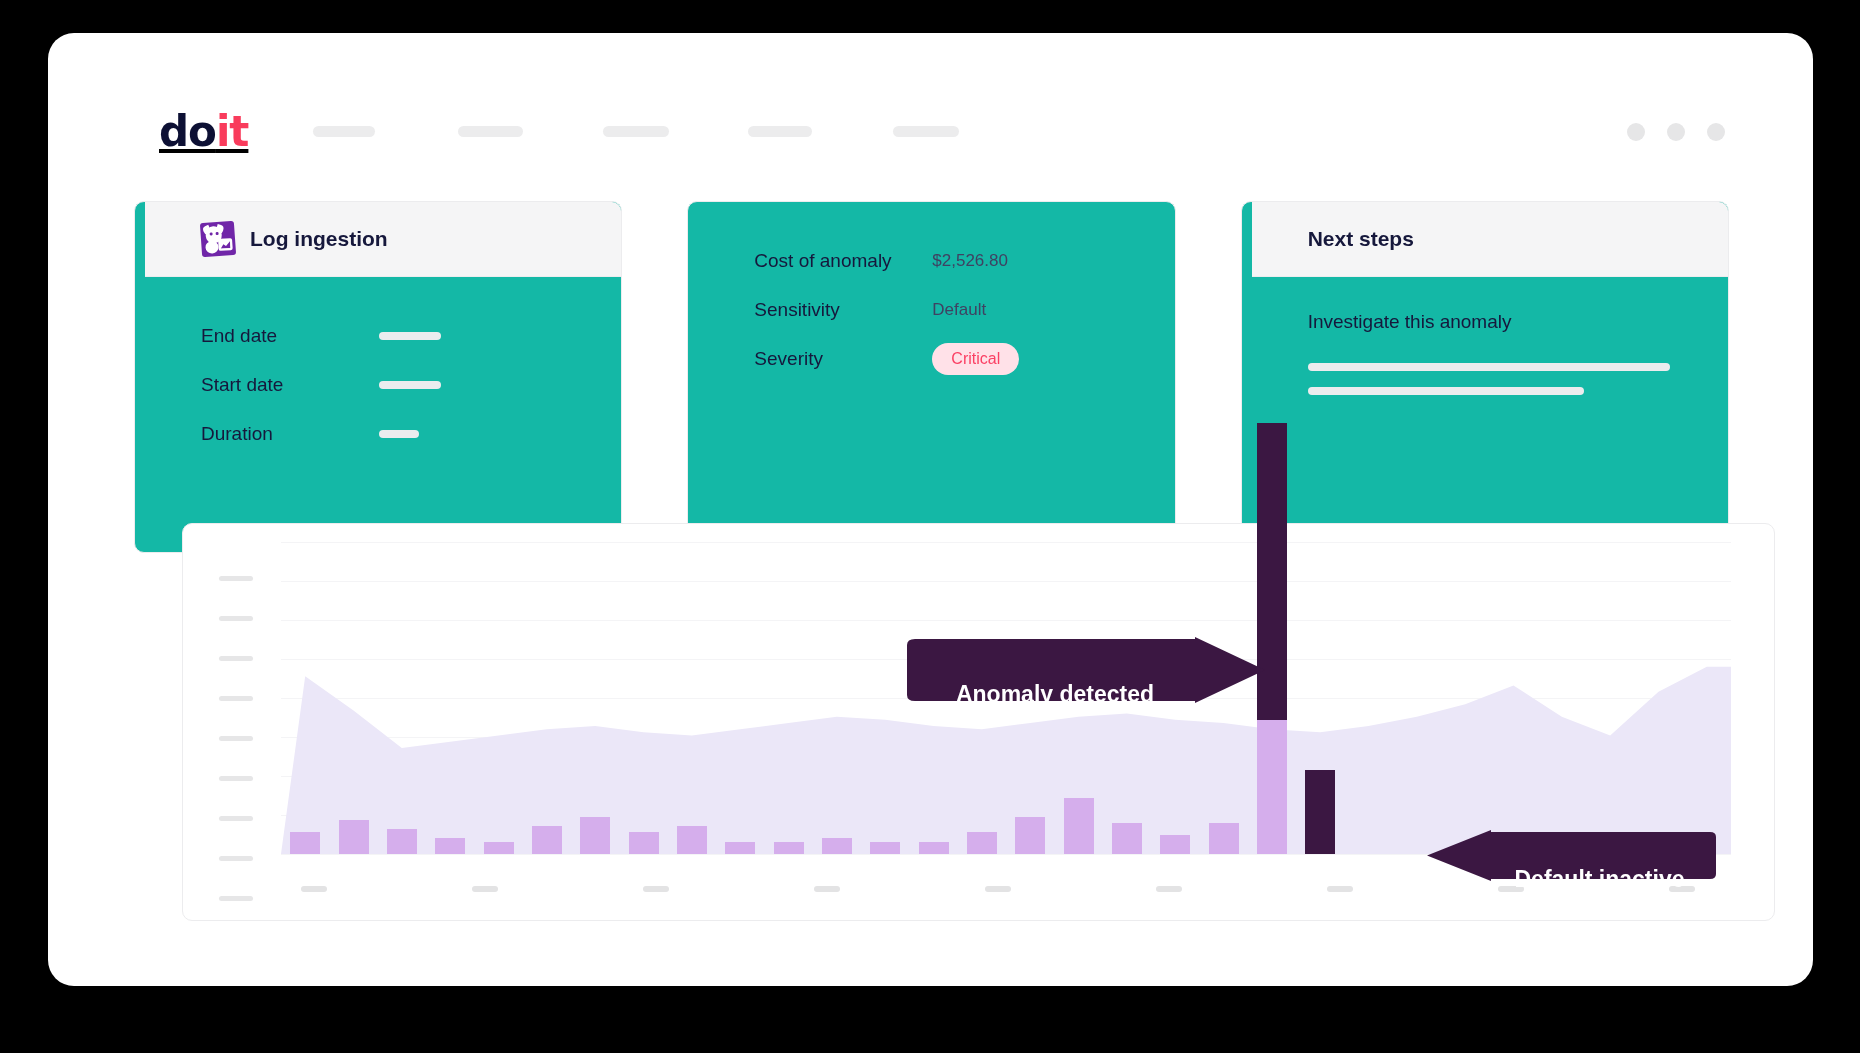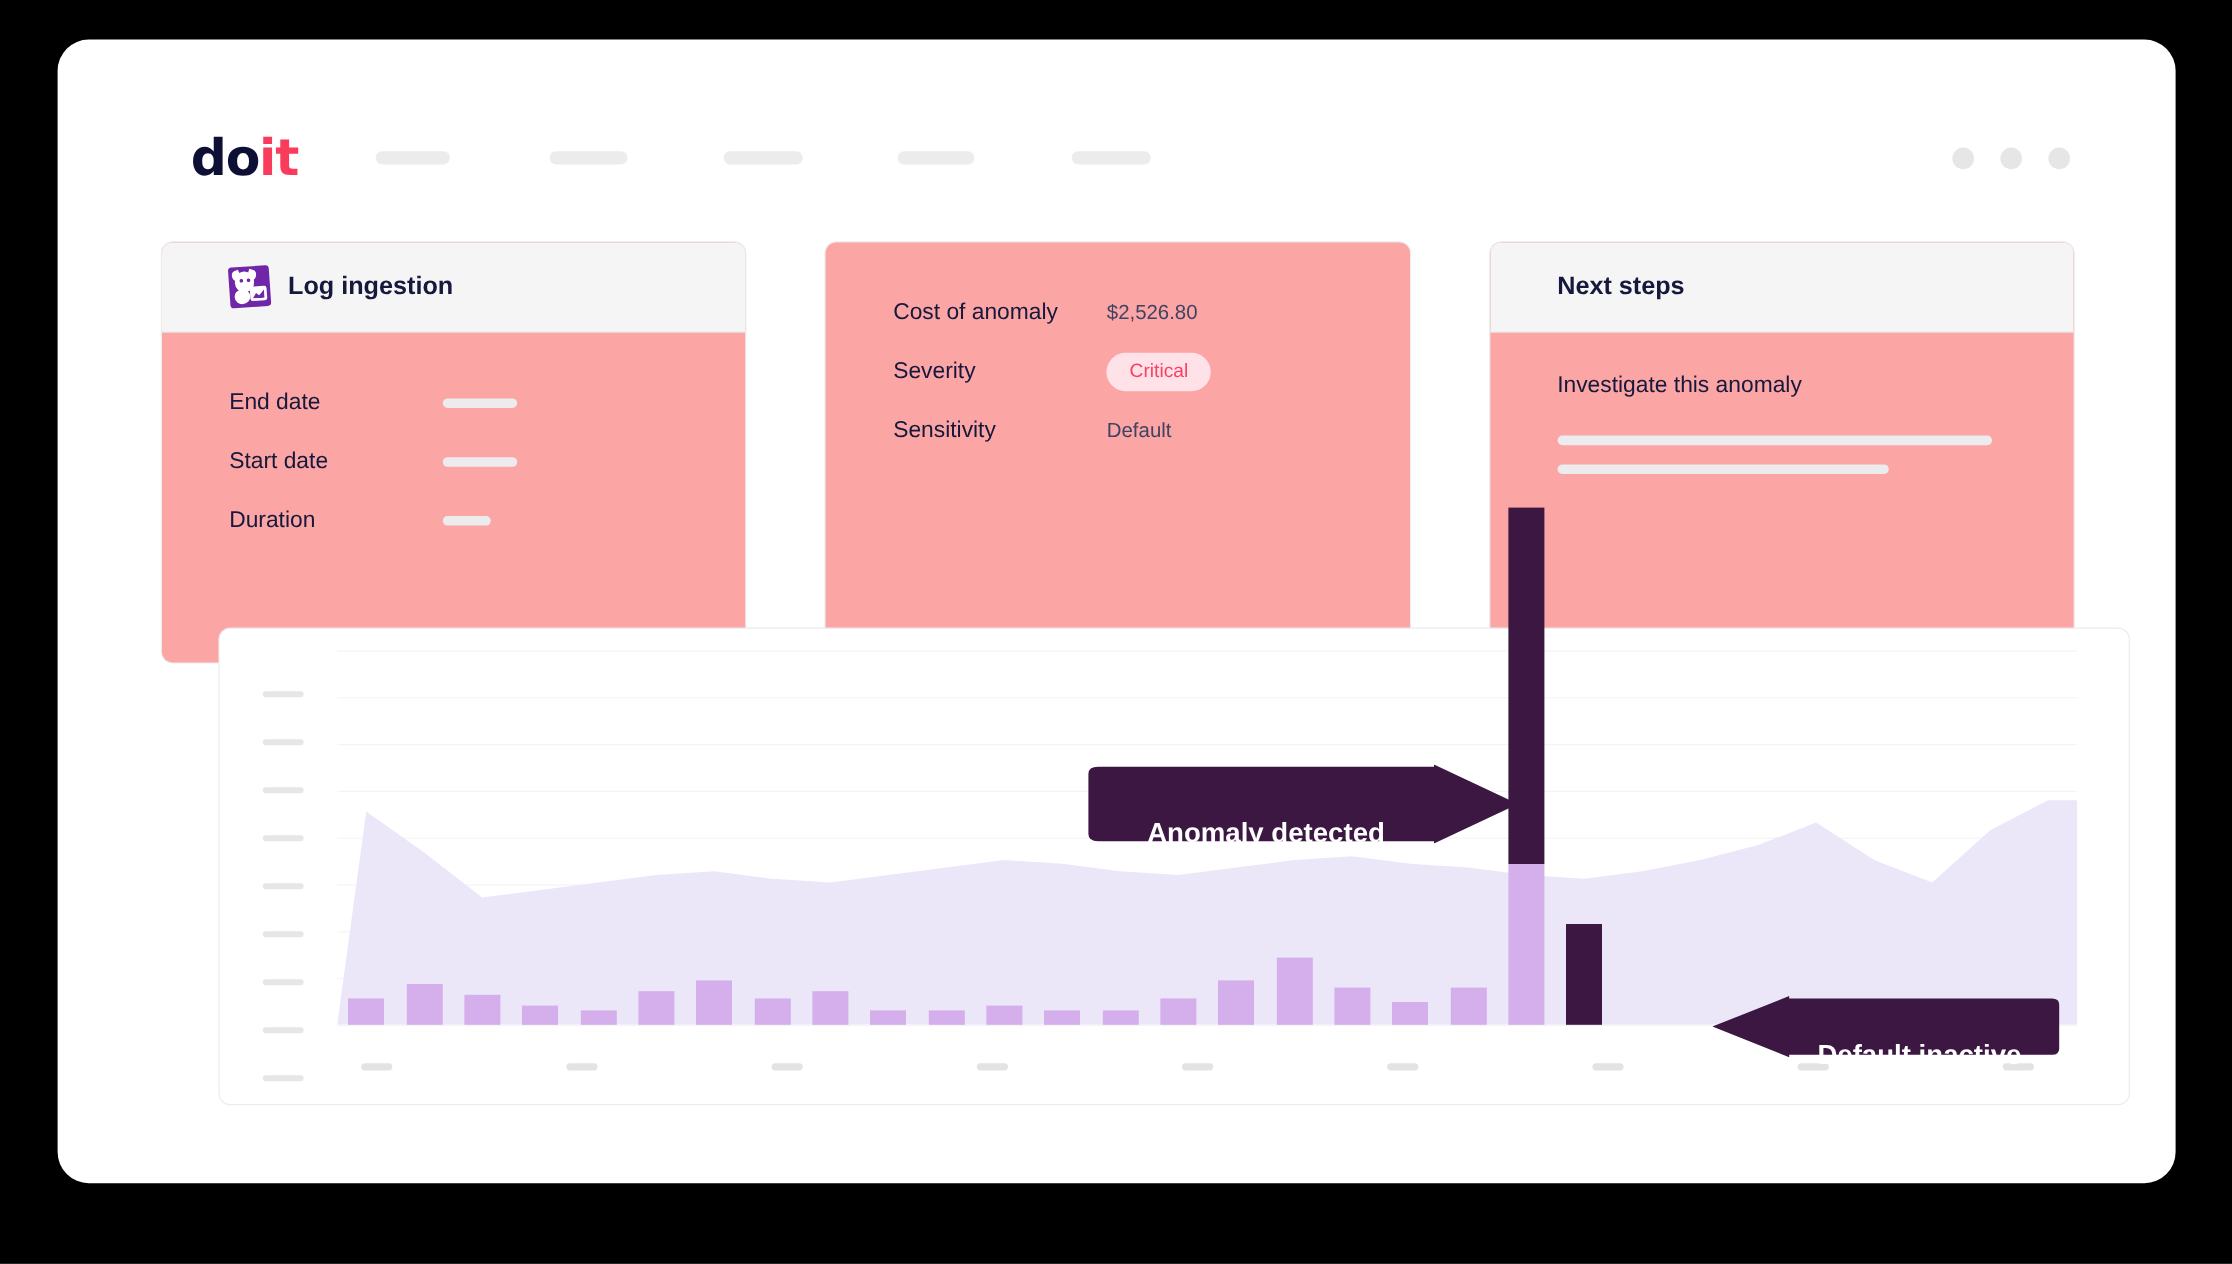--- a/index.html
+++ b/index.html
@@ -21,21 +21,21 @@
 
   
   .topbar {
     position: absolute; left: 0; top: 0;
     width: 100%; height: 108px;
   }
   .logo {
     position: absolute; left: 111px; top: 78px;
     font-size: 42px; font-weight: 700;
     letter-spacing: -1px; line-height: 1;
-    display: flex; align-items: baseline;
+    display: flex; align-items: baseline; text-decoration: underline;
   }
   .logo-do { color: #0d1034; font-family: "DejaVu Sans", sans-serif; font-weight: 700; }
   .logo-it { color: #f93c5c; font-family: "DejaVu Sans", sans-serif; font-weight: 700; }
 
   .nav-placeholders {
     position: absolute; left: 265px; top: 93px;
     width: 850px; height: 12px;
   }
   .nav-pill {
     position: absolute; top: 0;
@@ -55,22 +55,23 @@
   
   .cards-row {
     position: absolute; left: 86px; top: 168px;
     width: 1595px; height: 285px;
     display: flex; gap: 65px;
   }
   .card {
     width: 489px; height: 352px;
     border: 1px solid #ececee;
     border-radius: 10px;
-    background: #fca5a5;
+    background: #14b8a6;
     overflow: hidden;
+    padding-left: 10px;
   }
   .card-header {
     height: 75px;
     background: #f5f5f6;
     border-bottom: 1px solid #ececee;
     display: flex; align-items: center;
     padding-left: 56px;
     gap: 15px;
   }
   .card-title {
@@ -297,26 +298,26 @@
       </div>
     </div>
 
     <div class="card">
       <div class="card-body">
         <div class="kv-row">
           <div class="kv-key">Cost of anomaly</div>
           <div class="kv-val">$2,526.80</div>
         </div>
         <div class="kv-row">
+          <div class="kv-key">Sensitivity</div>
+          <div class="kv-val">Default</div>
+        </div>
+        <div class="kv-row">
           <div class="kv-key">Severity</div>
           <div class="badge">Critical</div>
-        </div>
-        <div class="kv-row">
-          <div class="kv-key">Sensitivity</div>
-          <div class="kv-val">Default</div>
         </div>
       </div>
     </div>
 
     <div class="card">
       <div class="card-header">
         <div class="card-title">Next steps</div>
       </div>
       <div class="card-body">
         <div class="ns-line">Investigate this anomaly</div>

